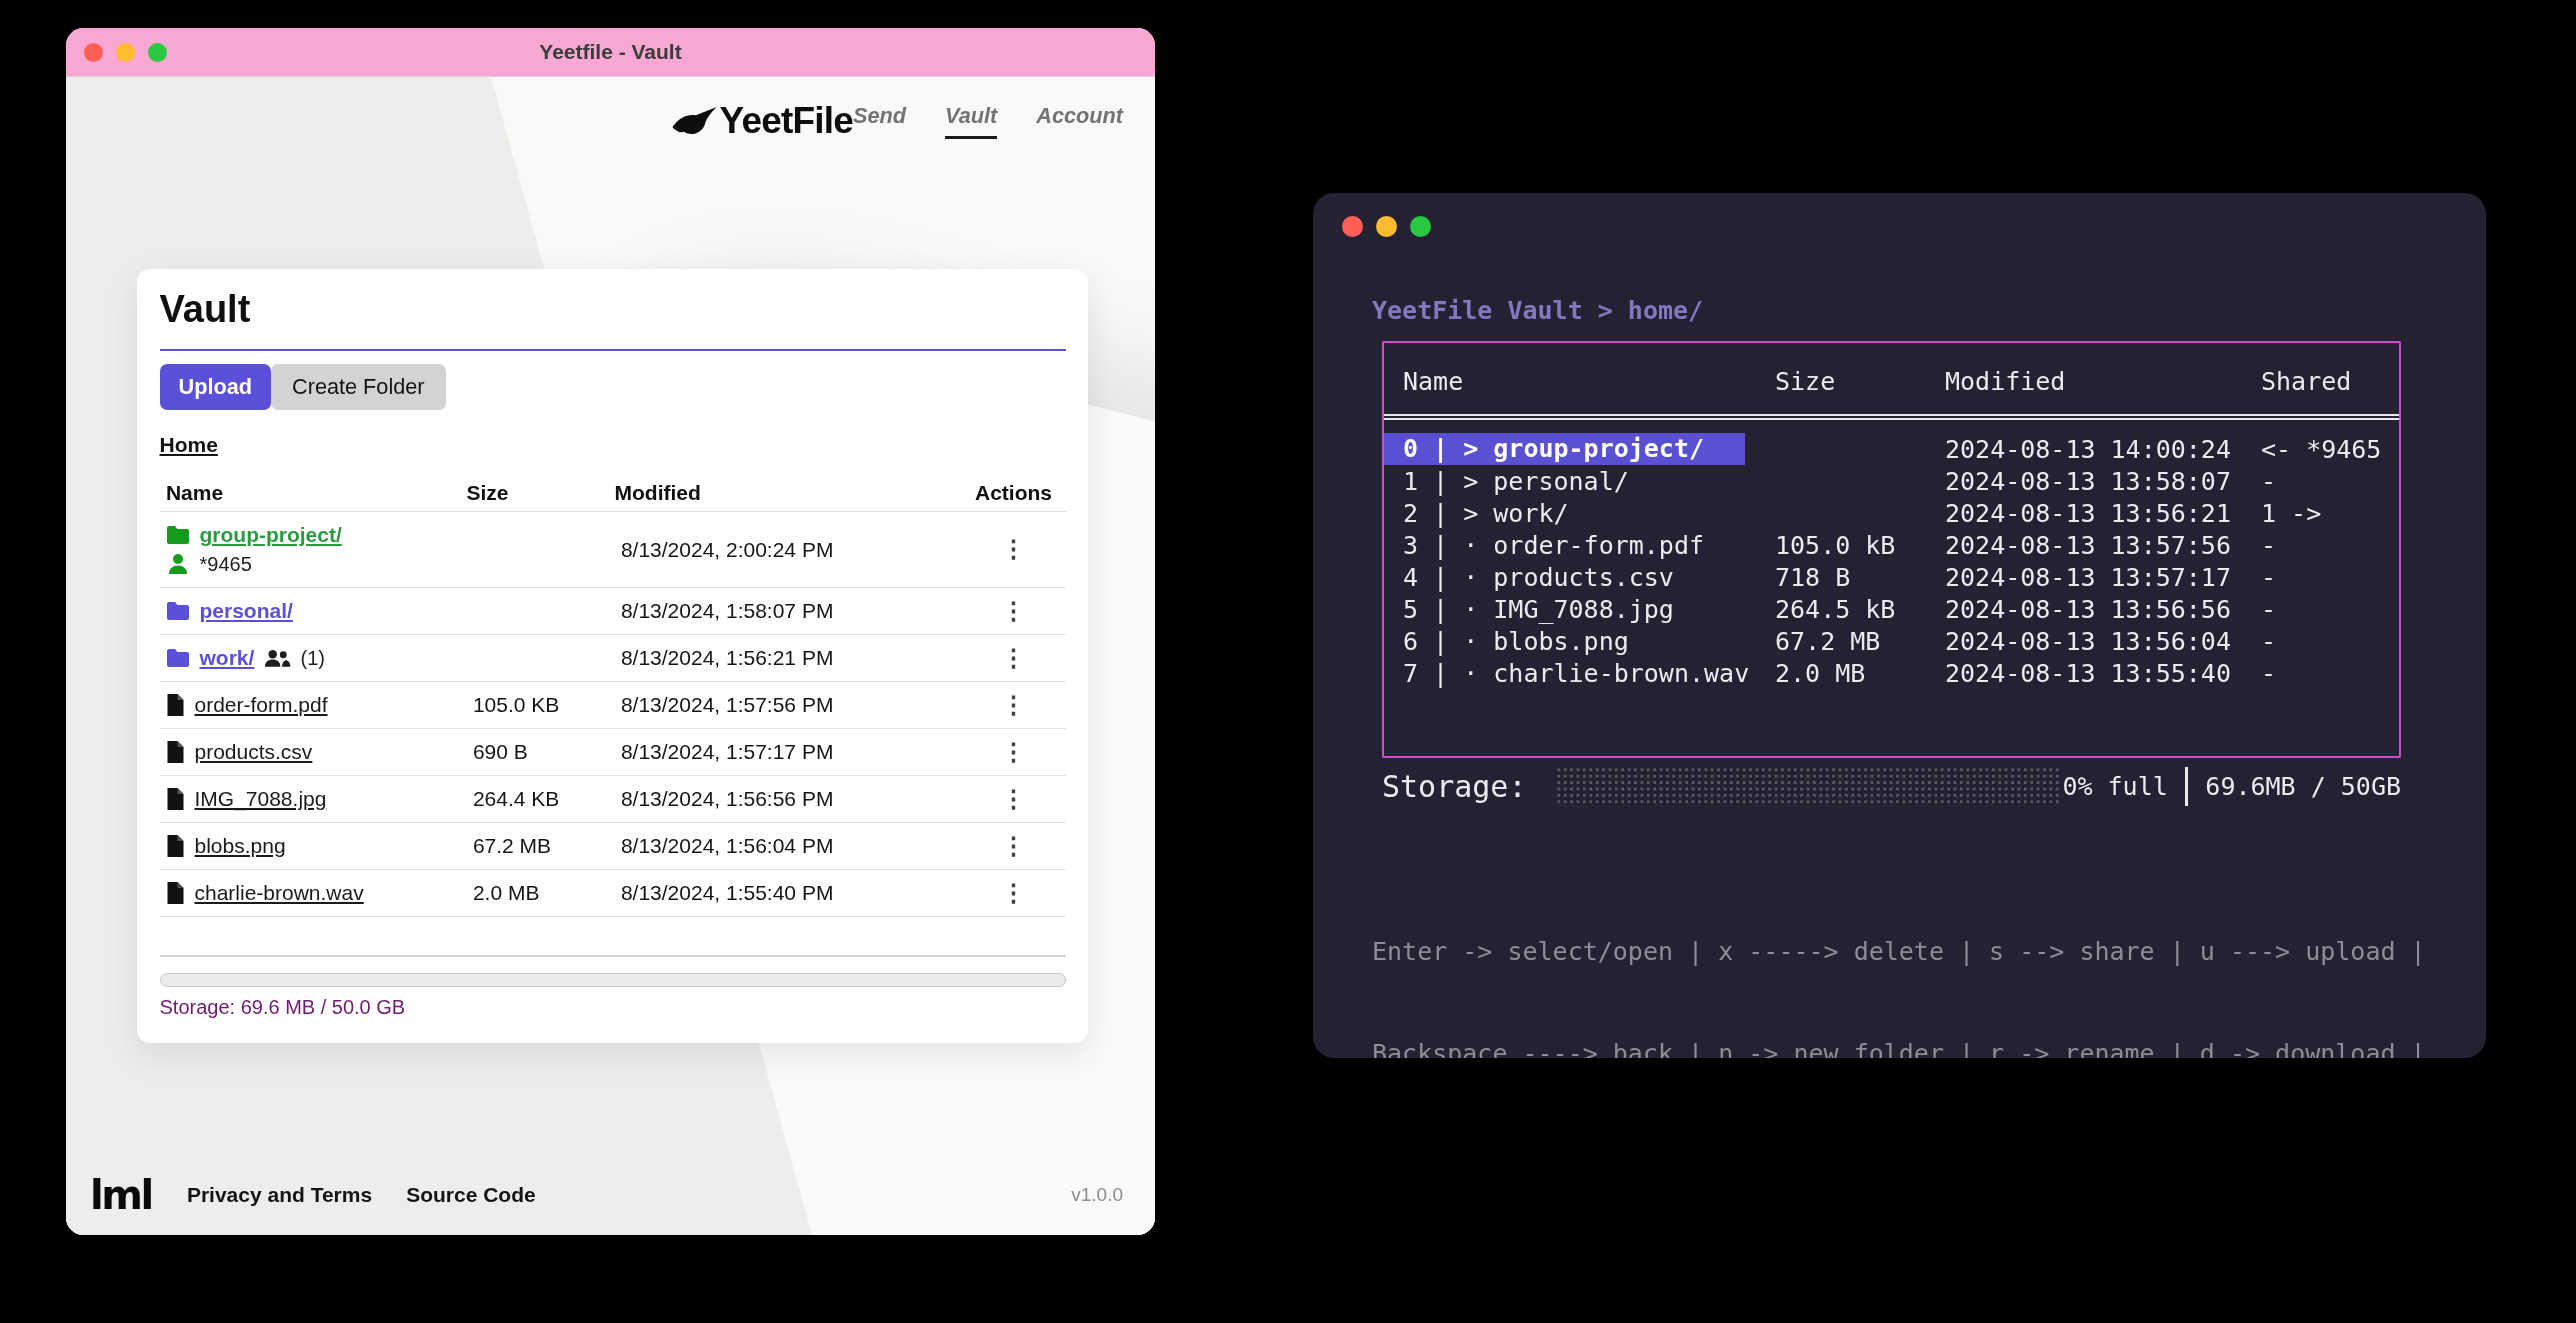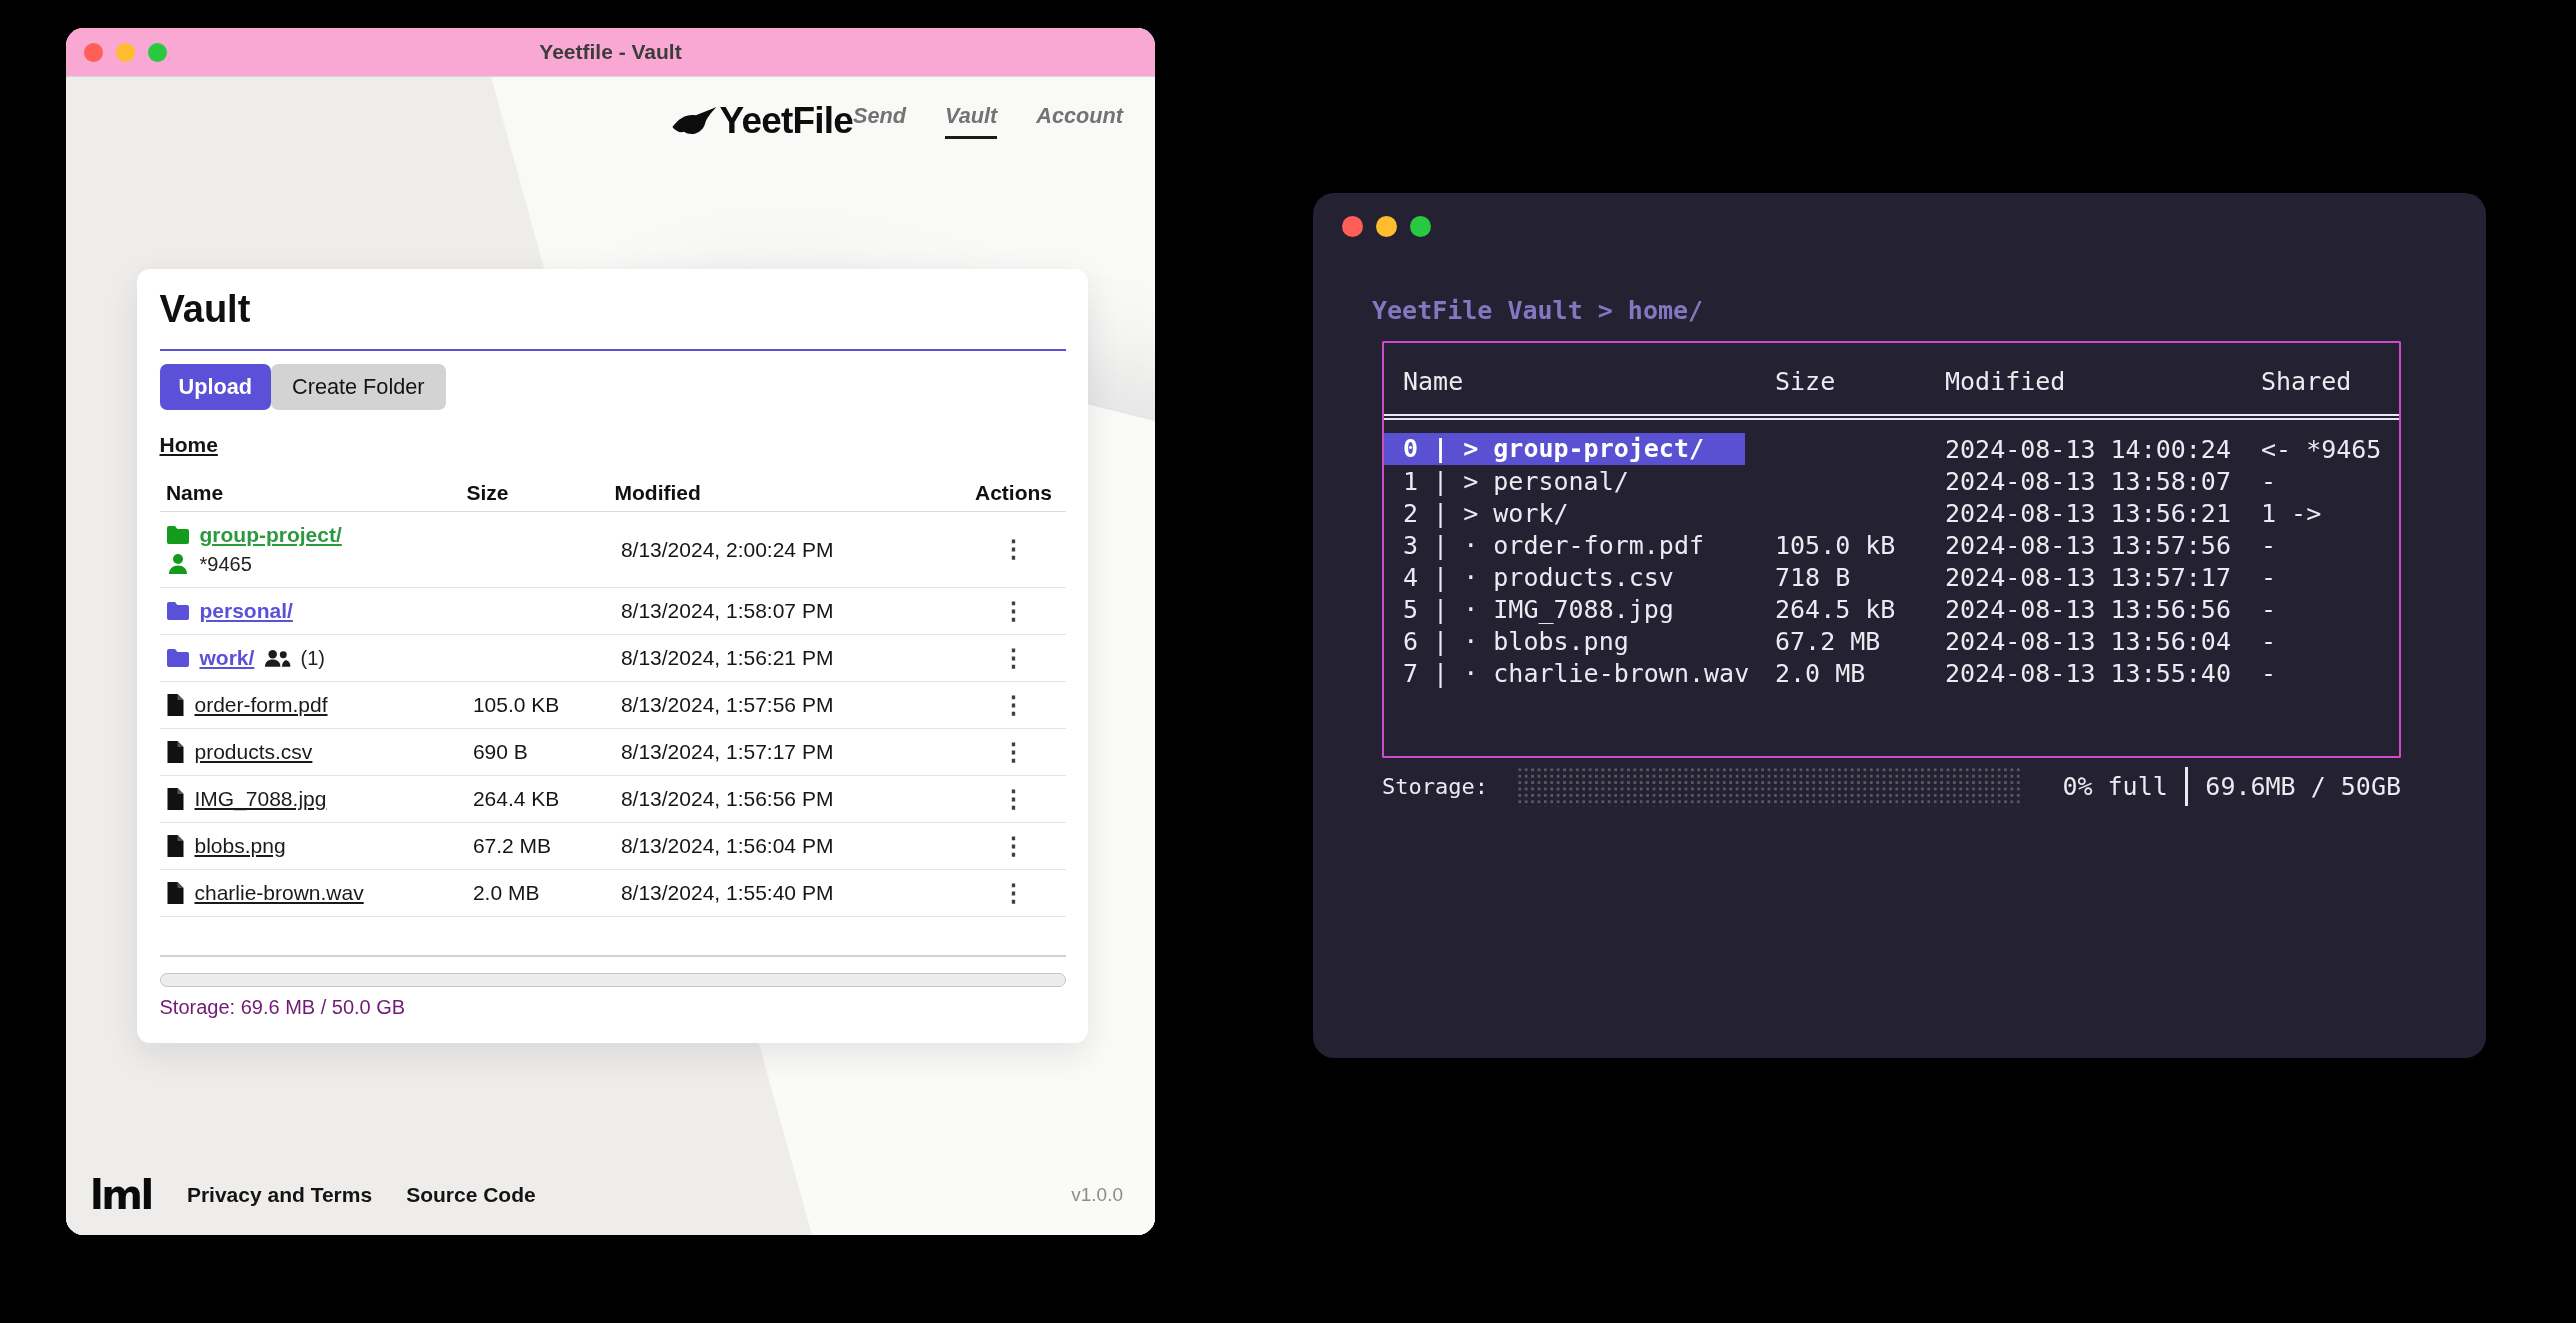--- a/index.html
+++ b/index.html
@@ -120,21 +120,21 @@
   .trow.head { height:42px; margin-top:17.6px; }
   .trow .c1 { padding-left:19px; }
   .tsep { height:6.4px; border-top:2.4px solid #eceaf1; border-bottom:2.4px solid #eceaf1; margin:11.2px 0 13px 0; }
   .trow .hl {
     display:inline-block; width:361px; background:#5a50d2; color:#fff; font-weight:700;
     padding-left:19px; line-height:32px; height:32px;
   }
   .trow.selrow .c1 { padding-left:0; }
 
   .tstorage { position:absolute; left:69px; top:571px; width:1019px; height:44px; display:flex; align-items:center; }
-  .tstorage .label { font-size:22px; color:#eceaf1; white-space:pre; }
+  .tstorage .label { font-size:30px; color:#eceaf1; white-space:pre; }
   .stip-bar {
     width:505px; height:42px; margin-left:27px;
     background-image:radial-gradient(circle, #5b5864 1.4px, transparent 1.5px);
     background-size:6.4px 6.4px; background-position:1.6px 1.6px;
   }
   .tstorage .right { margin-left:auto; display:flex; align-items:center; gap:17.6px; }
   .tstorage .right span { font-size:25px; color:#eceaf1; white-space:pre; }
   .vpipe { width:2.4px; height:39px; background:#eceaf1; }
 
   .thelp { position:absolute; left:59px; top:674px; font-size:25px; line-height:34px; color:#8f8c99; white-space:pre; }
@@ -428,14 +428,18 @@
   <div class="tstorage">
     <span class="label">Storage:</span>
     <div class="stip-bar"></div>
     <div class="right">
       <span>0% full</span>
       <div class="vpipe"></div>
       <span>69.6MB / 50GB</span>
     </div>
   </div>
 
+  <div class="thelp">
+    <div>Enter -&gt; select/open | x -----&gt; delete | s --&gt; share | u ---&gt; upload |</div>
+    <div>Backspace ----&gt; back | n -&gt; new folder | r -&gt; rename | d -&gt; download |</div>
+  </div>
 </div>
 
 
 </body></html>

